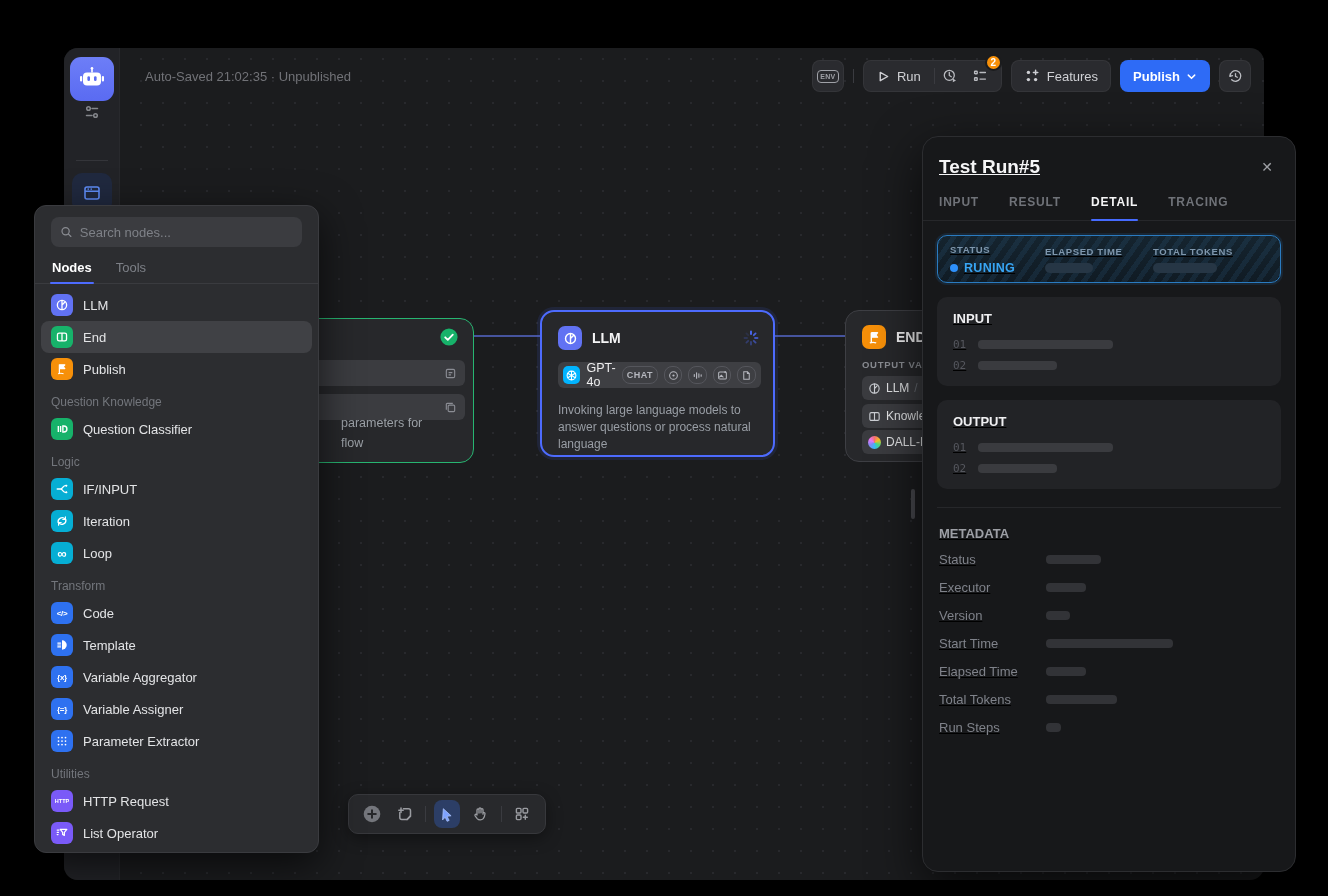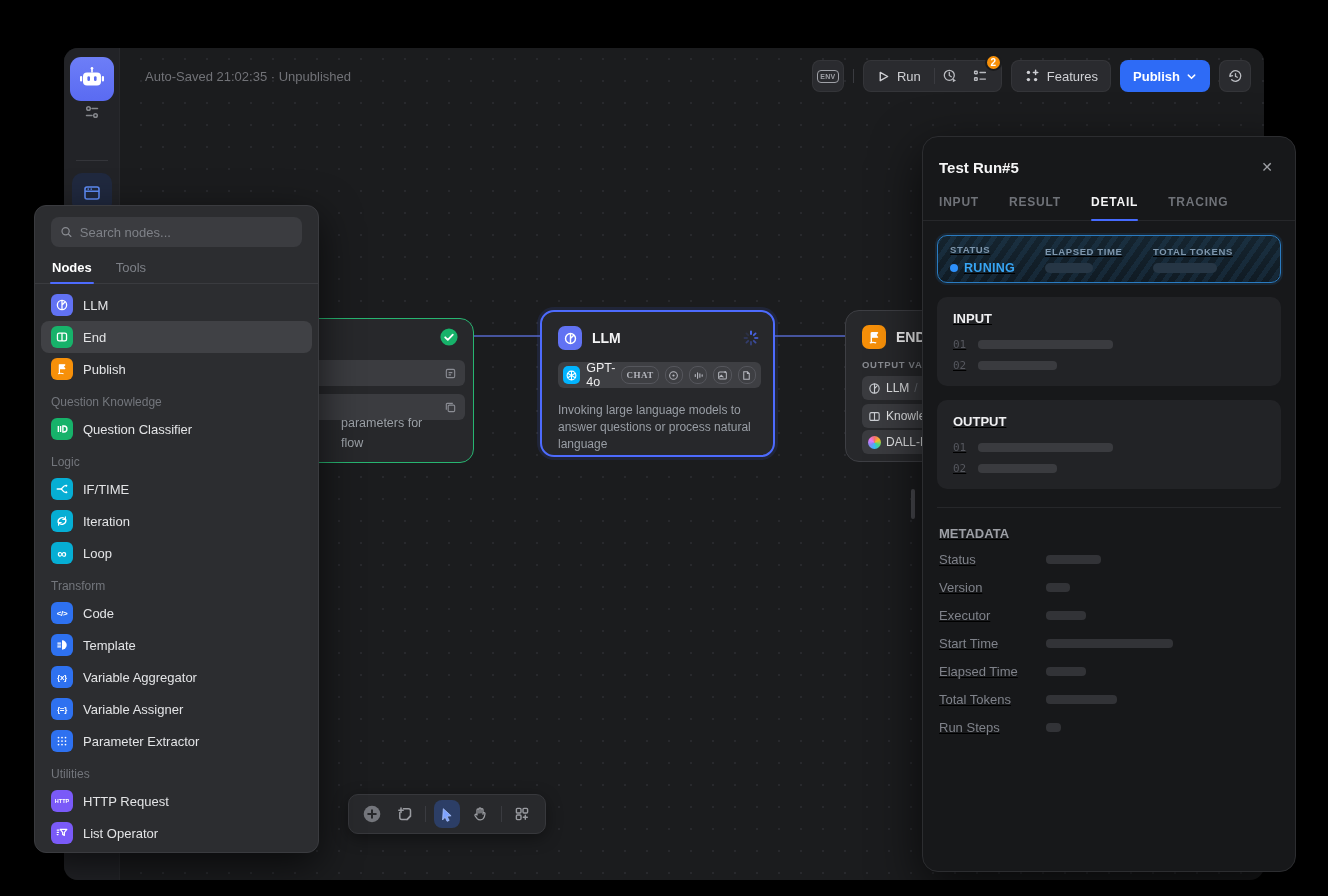--- a/index.html
+++ b/index.html
@@ -45,21 +45,21 @@
     display:flex; align-items:center; justify-content:flex-end; padding-right:8px; }
   .start-desc { left:96px; top:94px; font-size:12.5px; line-height:20px; color:#9ba0a6; }
   #llm-node { left:476px; top:262px; width:235px; height:147px; border:2px solid #4d6bfe; box-shadow:0 0 0 3px rgba(77,107,254,.12); }
   .n-head { display:flex; align-items:center; gap:10px; position:absolute; left:16px; top:14px; right:14px; }
   .tile24 { width:24px; height:24px; border-radius:7px; display:flex; align-items:center; justify-content:center; flex:0 0 auto; }
   .n-title { font-size:14px; font-weight:700; color:#f4f4f5; }
   .model-row { left:16px; top:50px; width:203px; height:26px; background:#3e3f43; border-radius:6px;
     display:flex; align-items:center; gap:6px; padding:0 5px; }
   .gpt-ic { width:18px; height:18px; border-radius:5px; background:#01b4ff; display:flex; align-items:center; justify-content:center; }
   .model-name { font-size:12.5px; color:#ededee; flex:1; }
-  .cap { border:1px solid #55565c; border-radius:8px; height:18px; display:flex; align-items:center; justify-content:center; color:#b6b8bf;font-family:Liberation Serif, serif; }
+  .cap { border:1px solid #55565c; border-radius:8px; height:18px; display:flex; align-items:center; justify-content:center; color:#b6b8bf; }
   .cap-txt { font-size:9px; font-weight:700; letter-spacing:.5px; padding:0 4px; }
   .cap-ic { width:19px; }
   .llm-desc { left:16px; top:90px; width:205px; font-size:12px; line-height:17px; color:#999ea5; }
   #end-node { left:781px; top:262px; width:165px; height:152px; border:1px solid #3e3f44; }
   .end-sec { left:16px; top:48px; font-size:9.5px; font-weight:600; letter-spacing:.7px; color:#8a8d93; }
   .out-row { left:16px; width:140px; height:24px; background:#3b3c40; border-radius:6px;
     display:flex; align-items:center; gap:5px; padding:0 6px; font-size:12px; color:#e4e5e7; white-space:nowrap; }
   .sep { color:#6b6e76; } .varx { color:#5c8dff; font-family:"DejaVu Sans Mono",monospace; font-size:11px; }
   .dalle-ic { width:13px; height:13px; border-radius:50%; flex:0 0 auto;
     background:conic-gradient(#f87171,#fbbf24,#4ade80,#38bdf8,#818cf8,#e879f9,#f87171); }
@@ -91,21 +91,21 @@
   .tile { width:22px; height:22px; border-radius:6px; display:flex; align-items:center; justify-content:center;
     color:#fff; flex:0 0 auto; font-weight:700; }
   .t-indigo{background:#6172f3}.t-green{background:#17b26a}.t-orange{background:#f79009}
   .t-cyan{background:#06aed4}.t-blue{background:#2e71f0}.t-purple{background:#7a5af8}
   .gtxt { font-size:8px; letter-spacing:-.3px; } .ginf { font-size:13px; line-height:1; }
 
   
   #run-panel { left:922px; top:136px; width:374px; height:736px; background:#17181a; border:1px solid #2c2d30;
     border-radius:16px; box-shadow:0 16px 50px rgba(0,0,0,.7); z-index:20; }
   .rp-head { display:flex; align-items:center; justify-content:space-between; padding:18px 16px 0; }
-  .rp-title { font-size:15px; font-weight:700; color:#f5f5f6; }
+  .rp-title { font-size:19px; font-weight:700; color:#f5f5f6;text-decoration:underline; }
   .rp-close { color:#9ea0a5; font-size:14px; width:24px; height:24px; display:flex; align-items:center; justify-content:center; }
   .rp-tabs { display:flex; gap:30px; padding:16px 16px 0; border-bottom:1px solid #26272a; }
   .rp-tab { font-size:12px; font-weight:700; letter-spacing:.8px; color:#6f7278; padding-bottom:11px; position:relative; }
   .rp-tab.on { color:#f5f5f6; }
   .rp-tab.on::after { content:""; position:absolute; left:0; right:0; bottom:-1px; height:2px; background:#466bff; border-radius:2px; }
   .rp-body { padding:14px;text-decoration:underline; }
   .status-card { border:1px solid #2a7bc0; border-radius:10px; height:48px; display:flex; align-items:center;
     box-shadow:0 0 0 2px rgba(42,123,192,.15);
     background:repeating-linear-gradient(125deg, rgba(70,150,215,.10) 0 5px, rgba(70,150,215,0) 5px 11px), linear-gradient(180deg,#15242f,#101b24); }
   .sc-col { padding-left:10px; } .sc-col.c1{width:97px; padding-left:12px;} .sc-col.c2{width:108px;} 
@@ -427,21 +427,21 @@
         <span class="np-label">Question Classifier</span>
     </div>
     <div class="np-header">Logic</div>
     <div class="np-item">
       <span class="tile t-cyan">
         <svg width="14" height="14" viewBox="0 0 16 16" fill="none" stroke="#fff" stroke-width="1.5" stroke-linecap="round">
             <path d="M2.5 8h3.8c1.4 0 1.9-1 2.8-2.1.9-1.1 1.4-1.7 2.8-1.7h.8M6.3 8c1.4 0 1.9 1 2.8 2.1.9 1.1 1.4 1.7 2.8 1.7h.8"></path>
             <path d="M12.4 2.5 14.5 4.2l-2.1 1.7M12.4 10.1l2.1 1.7-2.1 1.7" fill="#fff" stroke="none"></path>
           </svg>
       </span>
-        <span class="np-label">IF/TIME</span>
+        <span class="np-label">IF/INPUT</span>
     </div>
     <div class="np-item">
       <span class="tile t-cyan">
         <svg width="14" height="14" viewBox="0 0 16 16" fill="none" stroke="#fff" stroke-width="1.5" stroke-linecap="round">
             <path d="M3.6 9.6a4.6 4.6 0 0 1 8-3.8"></path>
             <path d="M12.4 6.4a4.6 4.6 0 0 1-8 3.8"></path>
             <path d="M11.9 3.2v3h-3" stroke-width="1.3"></path>
             <path d="M4.1 12.8v-3h3" stroke-width="1.3"></path>
           </svg>
       </span>
@@ -560,28 +560,28 @@
       </div>
     </div>
 
     <div class="rp-div"></div>
     <div class="md-title">METADATA</div>
     <div class="md-row">
       <span class="md-label">Status</span>
       <span class="md-bar" style="width: 55px;"></span>
     </div>
     <div class="md-row">
+      <span class="md-label">Executor</span>
+      <span class="md-bar" style="width: 40px;"></span>
+    </div>
+    <div class="md-row">
       <span class="md-label">Version</span>
       <span class="md-bar" style="width: 24px;"></span>
     </div>
     <div class="md-row">
-      <span class="md-label">Executor</span>
-      <span class="md-bar" style="width: 40px;"></span>
-    </div>
-    <div class="md-row">
       <span class="md-label">Start Time</span>
       <span class="md-bar" style="width: 127px;"></span>
     </div>
     <div class="md-row">
       <span class="md-label">Elapsed Time</span>
       <span class="md-bar" style="width: 40px;"></span>
     </div>
     <div class="md-row">
       <span class="md-label">Total Tokens</span>
       <span class="md-bar" style="width: 71px;"></span>

